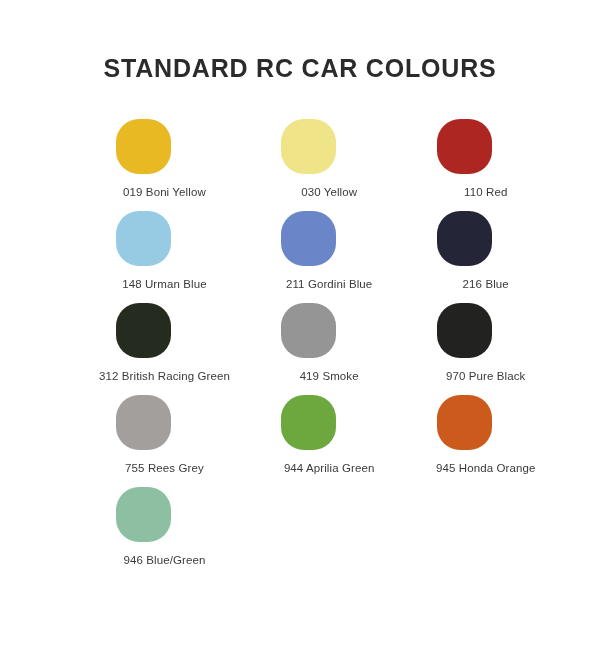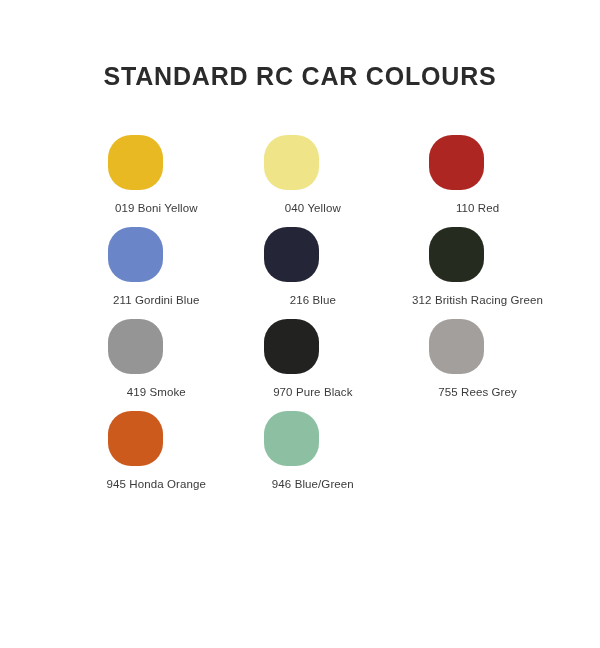--- a/index.html
+++ b/index.html
@@ -18,21 +18,21 @@
   .sheet {
     width: 600px;
     height: 648px;
     box-sizing: border-box;
     background: #ffffff;
     display: flex;
     flex-direction: column;
     align-items: center;
   }
   .page-title {
-    margin: 12px;
+    margin: 4px;
     padding-top: 52px;
     font-size: 25px;
     font-weight: bold;
     letter-spacing: 0.8px;
     color: #2b2b2b;
     text-align: center;
     line-height: 1;
   }
   .swatch-grid {
     margin-top: 34px;
@@ -77,25 +77,29 @@
 
   <h1 class="page-title">STANDARD RC CAR COLOURS</h1>
 
   <div class="swatch-grid">
       <div class="swatch-cell">
         <div class="swatch-chip" style="background: rgb(232, 185, 34);"></div>
         <div class="swatch-label">019 Boni Yellow</div>
       </div>
       <div class="swatch-cell">
         <div class="swatch-chip" style="background: rgb(239, 228, 136);"></div>
-        <div class="swatch-label">040 Yellow</div>
+        <div class="swatch-label">030 Yellow</div>
       </div>
       <div class="swatch-cell">
         <div class="swatch-chip" style="background: rgb(174, 38, 34);"></div>
         <div class="swatch-label">110 Red</div>
+      </div>
+      <div class="swatch-cell">
+        <div class="swatch-chip" style="background: rgb(150, 203, 227);"></div>
+        <div class="swatch-label">148 Urman Blue</div>
       </div>
       <div class="swatch-cell">
         <div class="swatch-chip" style="background: rgb(107, 134, 200);"></div>
         <div class="swatch-label">211 Gordini Blue</div>
       </div>
       <div class="swatch-cell">
         <div class="swatch-chip" style="background: rgb(36, 38, 55);"></div>
         <div class="swatch-label">216 Blue</div>
       </div>
       <div class="swatch-cell">
@@ -108,20 +112,24 @@
       </div>
       <div class="swatch-cell">
         <div class="swatch-chip" style="background: rgb(34, 34, 32);"></div>
         <div class="swatch-label">970 Pure Black</div>
       </div>
       <div class="swatch-cell">
         <div class="swatch-chip" style="background: rgb(163, 159, 156);"></div>
         <div class="swatch-label">755 Rees Grey</div>
       </div>
       <div class="swatch-cell">
+        <div class="swatch-chip" style="background: rgb(109, 168, 63);"></div>
+        <div class="swatch-label">944 Aprilia Green</div>
+      </div>
+      <div class="swatch-cell">
         <div class="swatch-chip" style="background: rgb(203, 90, 28);"></div>
         <div class="swatch-label">945 Honda Orange</div>
       </div>
       <div class="swatch-cell">
         <div class="swatch-chip" style="background: rgb(141, 192, 162);"></div>
         <div class="swatch-label">946 Blue/Green</div>
       </div>
     </div>
 
 </div>

